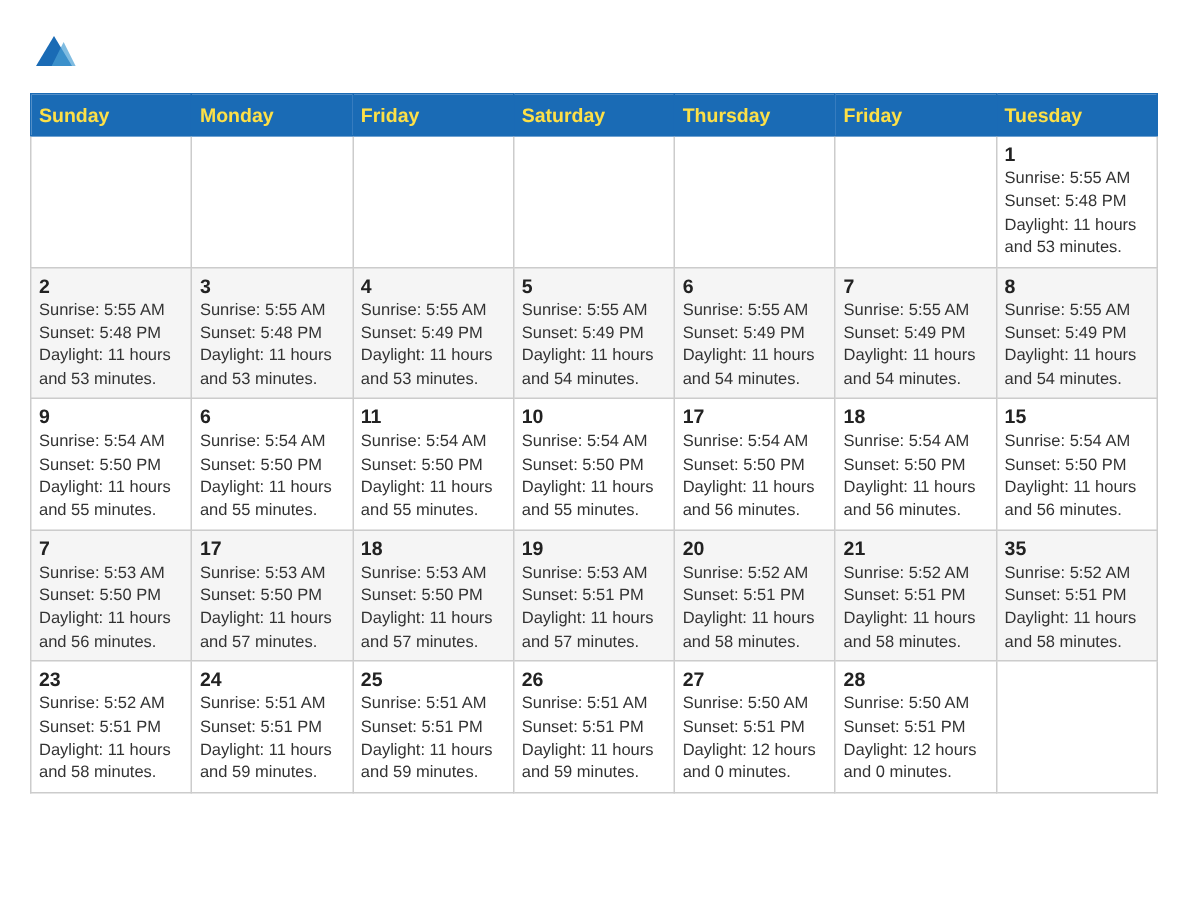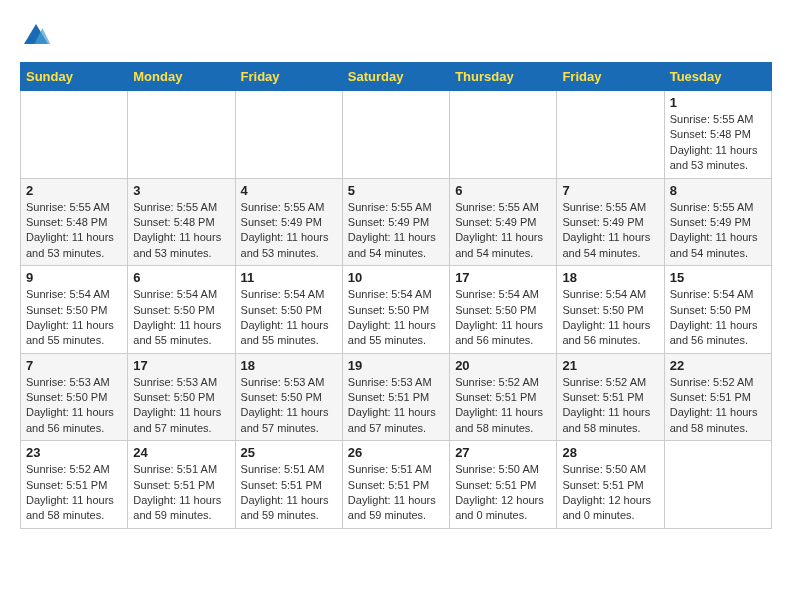--- a/index.html
+++ b/index.html
@@ -281,21 +281,21 @@
 and 58 minutes.</div>
         </td>
         <td>
           <span class="day-num">21</span>
           <div class="day-info" style="white-space: pre-line;">Sunrise: 5:52 AM
 Sunset: 5:51 PM
 Daylight: 11 hours
 and 58 minutes.</div>
         </td>
         <td>
-          <span class="day-num">22</span>
+          <span class="day-num">35</span>
           <div class="day-info" style="white-space: pre-line;">Sunrise: 5:52 AM
 Sunset: 5:51 PM
 Daylight: 11 hours
 and 58 minutes.</div>
         </td>
       </tr>
       <tr>
         <td>
           <span class="day-num">23</span>
           <div class="day-info" style="white-space: pre-line;">Sunrise: 5:52 AM

